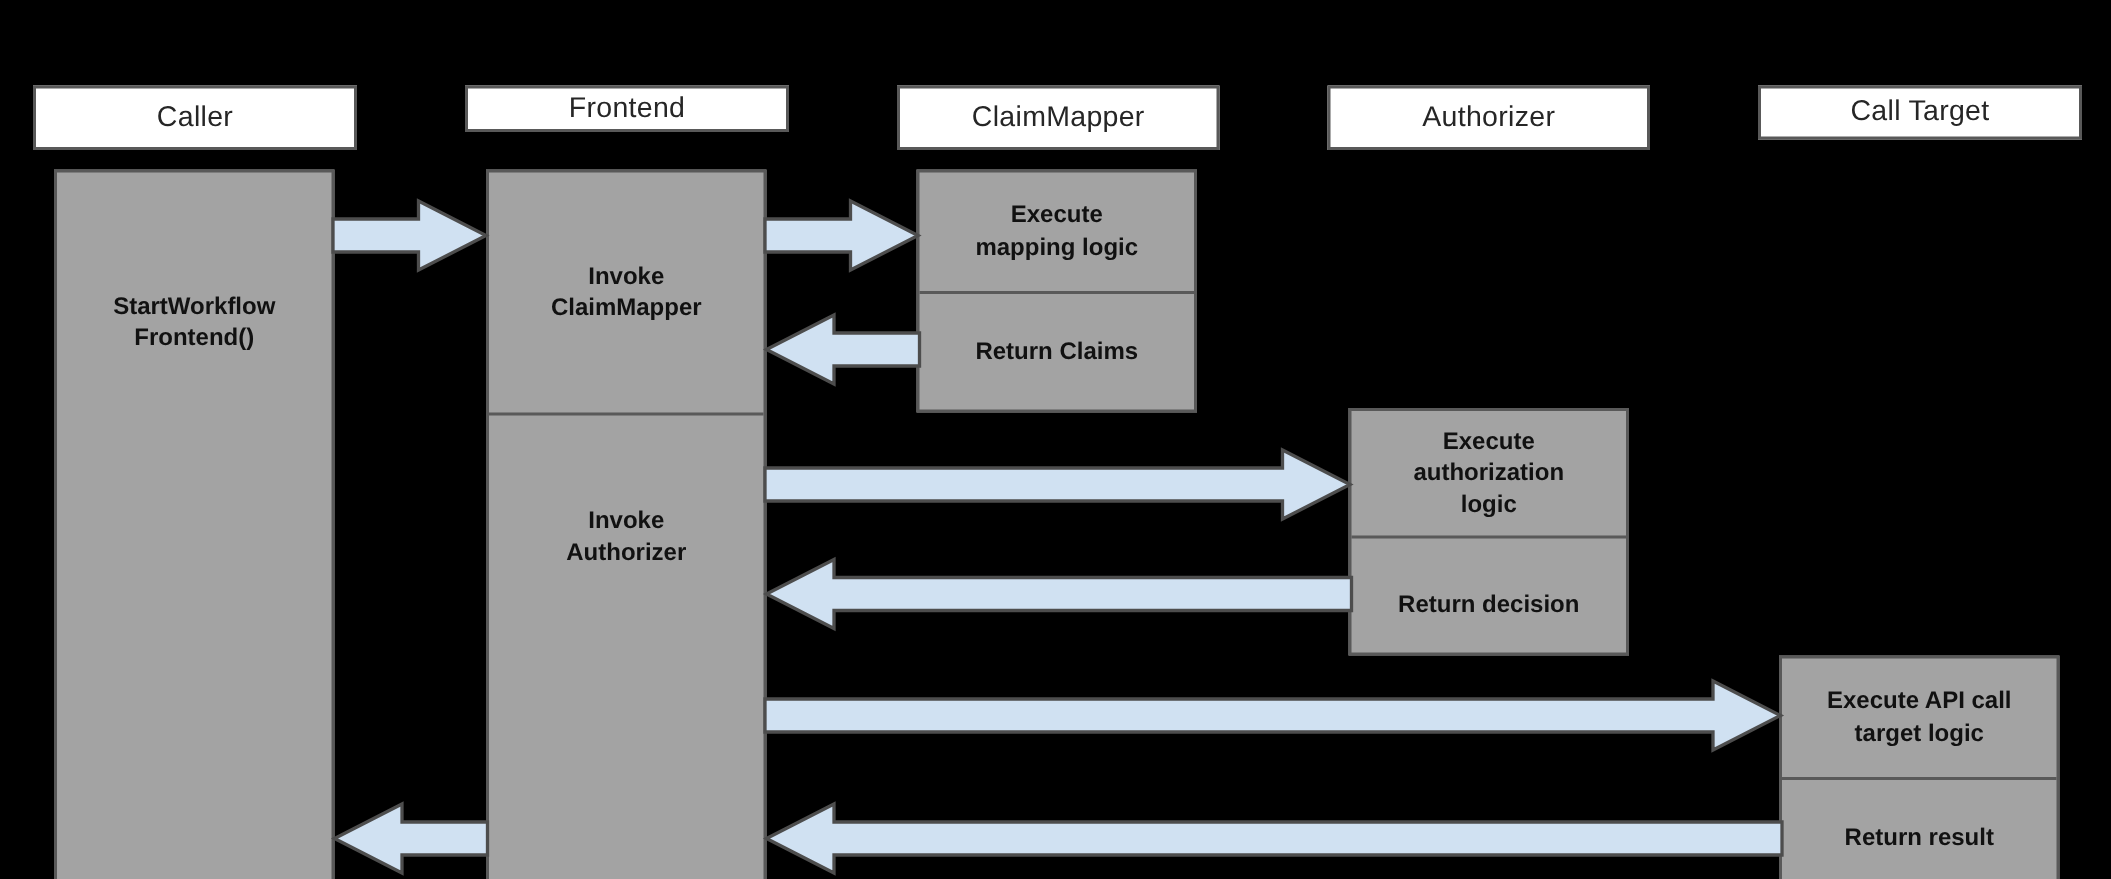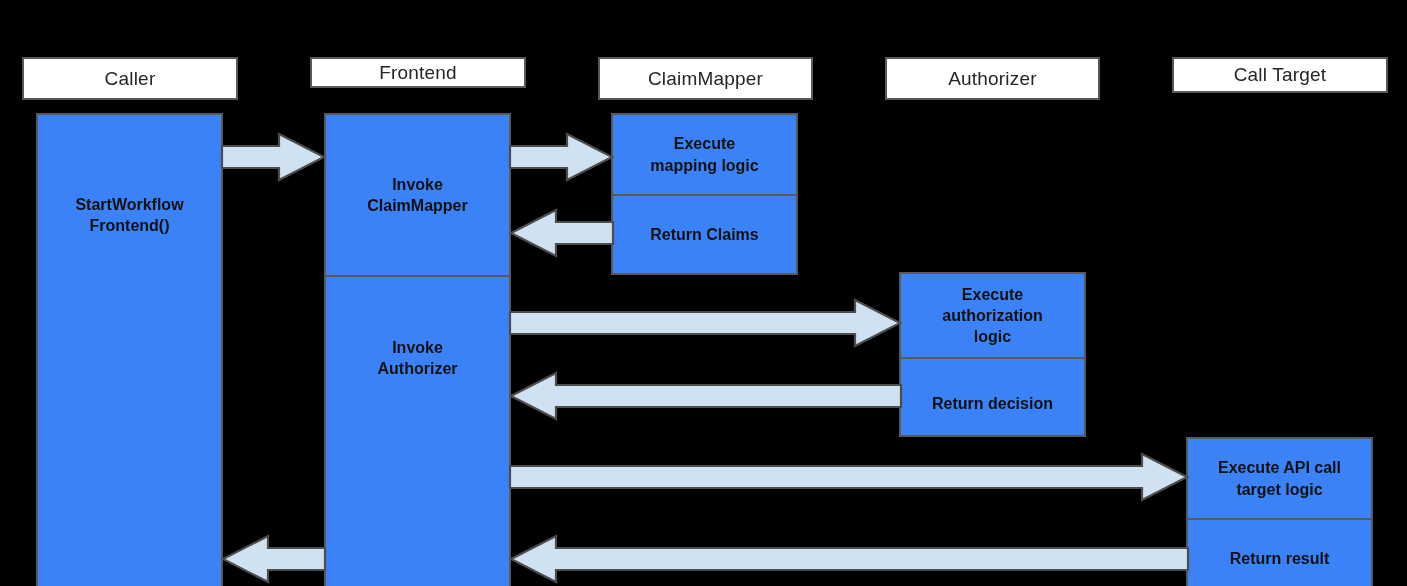--- a/index.html
+++ b/index.html
@@ -29,21 +29,21 @@
     color: #262626;
     font-size: 19px;
     font-weight: 400;
     letter-spacing: 0.2px;
   }
 
   
   .lifeline {
     position: absolute;
     box-sizing: border-box;
-    background: #3b82f6;
+    background: #a3a3a3;
     border: 2px solid #595959;
   }
   .cell {
     position: absolute;
     box-sizing: border-box;
     left: 0;
     width: 100%;
     display: flex;
     align-items: center;
     justify-content: center;

